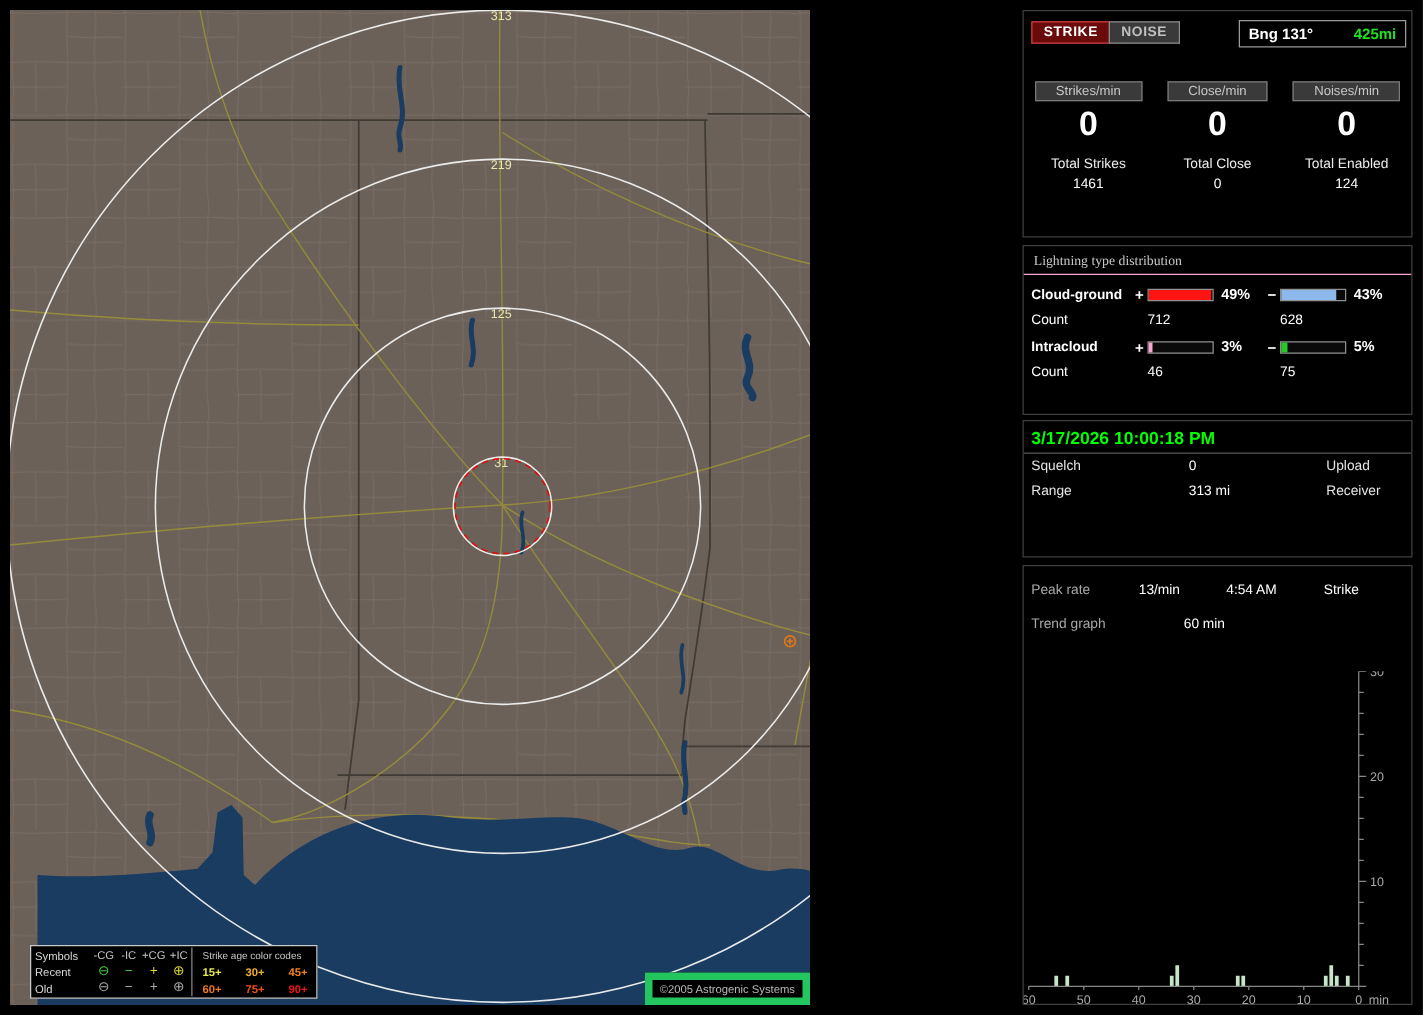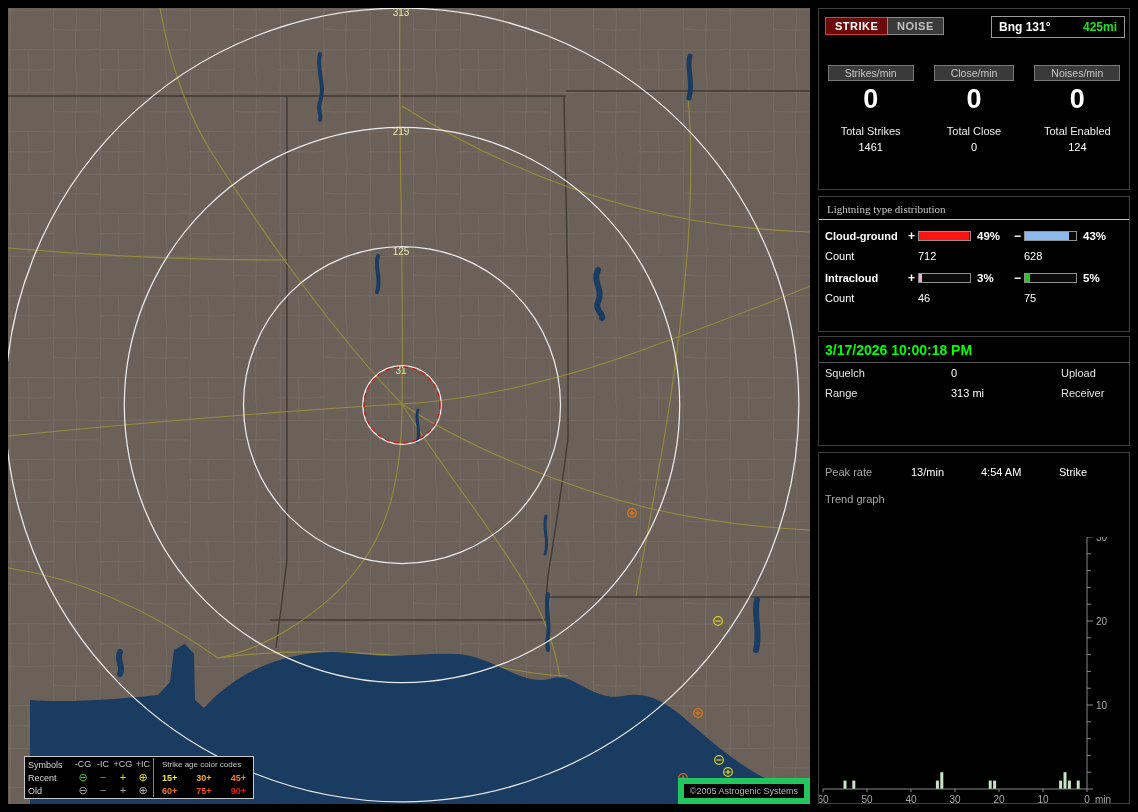--- a/index.html
+++ b/index.html
@@ -1,20 +1,20 @@
 <!DOCTYPE html>
 <html><head>
 <meta charset="utf-8">
 <style>
   * { box-sizing: border-box; margin: 0; padding: 0; }
   html,body { width:1138px; height:812px; background:#000; font-family:"Liberation Sans",sans-serif; overflow:hidden; }
   #app { position:relative; width:1138px; height:812px; background:#000; }
 
   
-  #map-wrap { position:absolute; left:8px; top:8px; width:802px; height:796px; background:#fca5a5; overflow:hidden; }
+  #map-wrap { position:absolute; left:8px; top:8px; width:640px; height:796px; background:#fca5a5; overflow:hidden; }
   #map-svg { display:block; }
   .ringlbl { font-family:"Liberation Sans",sans-serif; font-size:10px; fill:#e9e5b0; }
 
   #copyright { position:absolute; right:0; bottom:0; background:#000; border:6px solid #22c55e;
                color:#b8b8b8; font-size:9px; padding:2px 6px; }
 
   
   #legend { position:absolute; left:16px; top:748px; width:230px; background:#000;
             border:1px solid #c8c8c8; padding:1px 3px; }
   .lg-row { display:grid; grid-template-columns:45px 20px 20px 20px 20px 1fr; align-items:center; height:13px; }
@@ -307,20 +307,21 @@
 
     <div id="sec4" class="panel">
       <div class="trow">
         <span style="color: rgb(168, 168, 168);">Peak rate</span>
         <span style="color: rgb(255, 255, 255);">13/min</span>
         <span style="color: rgb(255, 255, 255);">4:54 AM</span>
         <span style="color: rgb(255, 255, 255);">Strike</span>
       </div>
       <div id="trend-row">
         <span class="gray">Trend graph</span>
+        <span class="white">60 min</span>
       </div>
       <svg id="trend-svg" width="312" height="268" viewBox="0 0 312 268">
           <rect x="24.5" y="243.6" width="3" height="8.400000000000006" fill="#c8e4c8"></rect>
           <rect x="33.30000000000001" y="243.6" width="3" height="8.400000000000006" fill="#c8e4c8"></rect>
           <rect x="116.9" y="243.6" width="3" height="8.400000000000006" fill="#c8e4c8"></rect>
           <rect x="121.30000000000001" y="235.2" width="3" height="16.80000000000001" fill="#c8e4c8"></rect>
           <rect x="169.7" y="243.6" width="3" height="8.400000000000006" fill="#c8e4c8"></rect>
           <rect x="174.1" y="243.6" width="3" height="8.400000000000006" fill="#c8e4c8"></rect>
           <rect x="240.1" y="243.6" width="3" height="8.400000000000006" fill="#c8e4c8"></rect>
           <rect x="244.5" y="235.2" width="3" height="16.80000000000001" fill="#c8e4c8"></rect>

